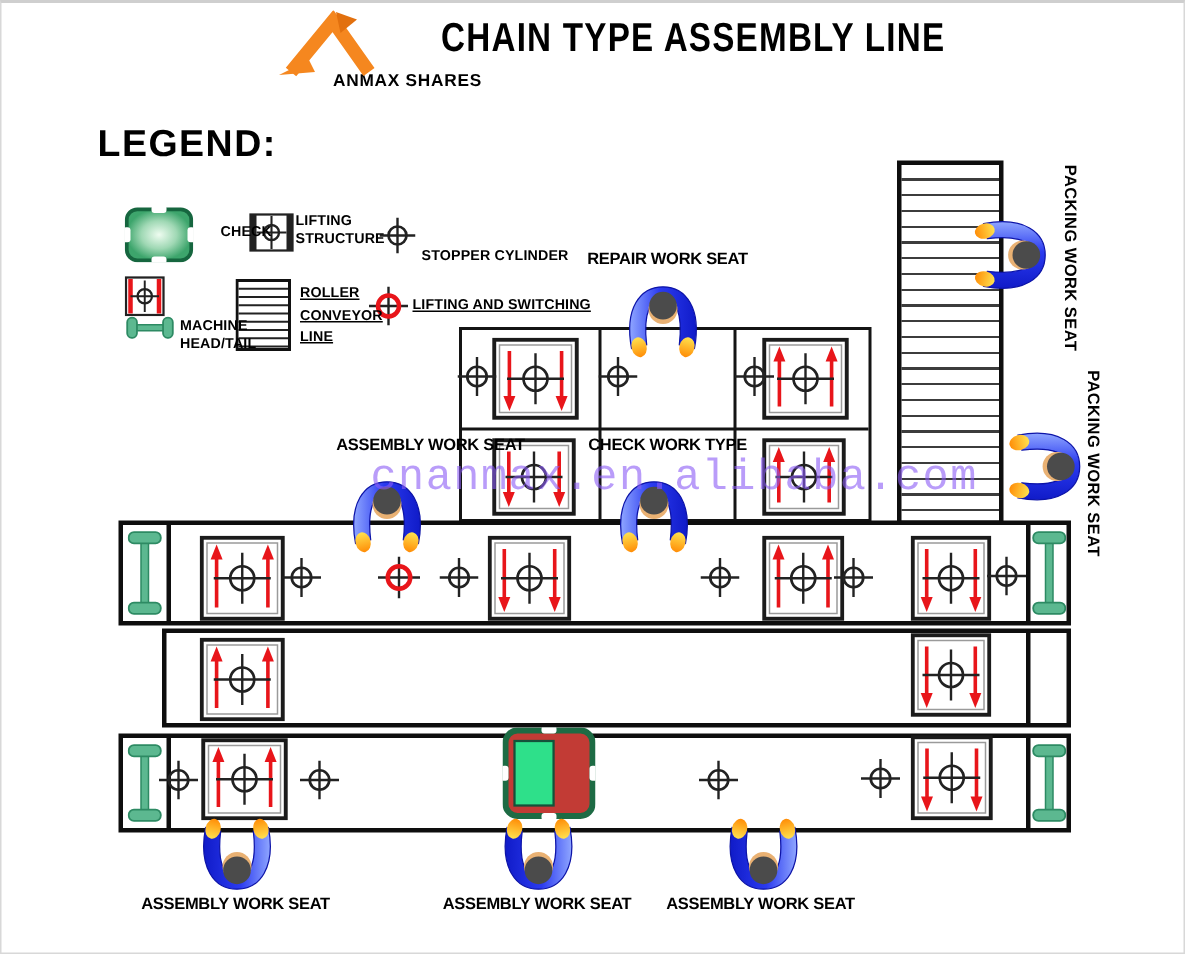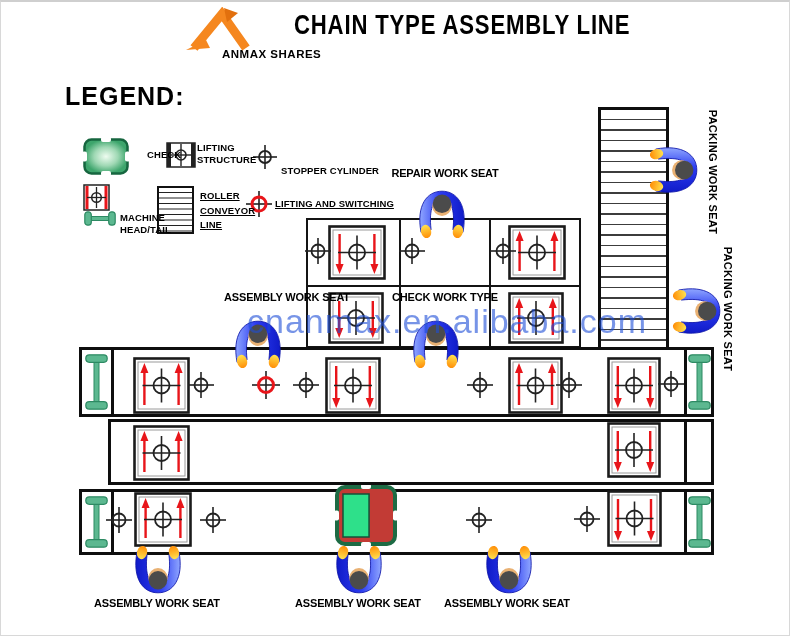--- a/index.html
+++ b/index.html
@@ -12,22 +12,22 @@
          transform:scaleX(0.82);transform-origin:0 50%;white-space:nowrap;}
   #logo-text{left:221px;top:46px;font-weight:bold;font-size:11.5px;letter-spacing:0.5px;color:#000;white-space:nowrap;}
   #legend-heading{left:64px;top:80px;font-weight:bold;font-size:25px;letter-spacing:1px;color:#000;}
   .llabel{position:absolute;font-weight:bold;font-size:9.5px;line-height:12px;color:#000;
           white-space:pre-line;letter-spacing:0.1px;z-index:35;}
   .lbl{position:absolute;font-weight:bold;font-size:11px;letter-spacing:-0.2px;color:#000;
        white-space:nowrap;z-index:35;}
   .lbl.center{transform:translateX(-50%);}
   .vlabel{position:absolute;font-weight:bold;font-size:11px;letter-spacing:0.3px;color:#000;
           white-space:nowrap;transform:translate(-50%,-50%) rotate(90deg);z-index:35;}
-  #watermark{left:246px;top:300px;font-family:Liberation Sans, sans-serif;font-size:34px;
-             color:#1d4ed8;opacity:0.6;letter-spacing:1px;z-index:60;white-space:nowrap;}
+  #watermark{left:246px;top:300px;font-family:Liberation Mono, monospace;font-size:29px;
+             color:#8b5cf6;opacity:0.6;letter-spacing:1px;z-index:60;white-space:nowrap;}
   
   .struct{position:absolute;box-sizing:border-box;z-index:10;}
   #grid{left:305px;top:216px;width:275px;height:130px;border:2px solid #141414;}
   .vline{position:absolute;top:0;bottom:0;width:2px;background:#141414;}
   .hline{position:absolute;left:0;right:0;height:2px;background:#141414;}
   .band{position:absolute;box-sizing:border-box;border:3px solid #0e0e0e;z-index:10;}
   #band1{left:78px;top:345px;width:635px;height:70px;}
   #band2{left:107px;top:417px;width:606px;height:66px;}
   #band3{left:78px;top:487px;width:635px;height:66px;}
   .bdiv{position:absolute;top:0;bottom:0;width:3px;background:#0e0e0e;}

